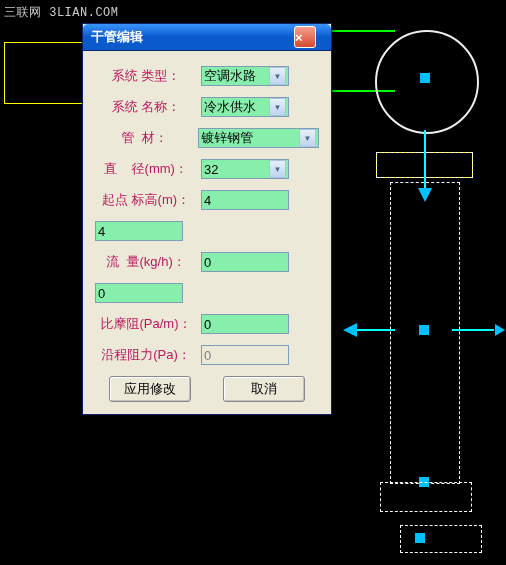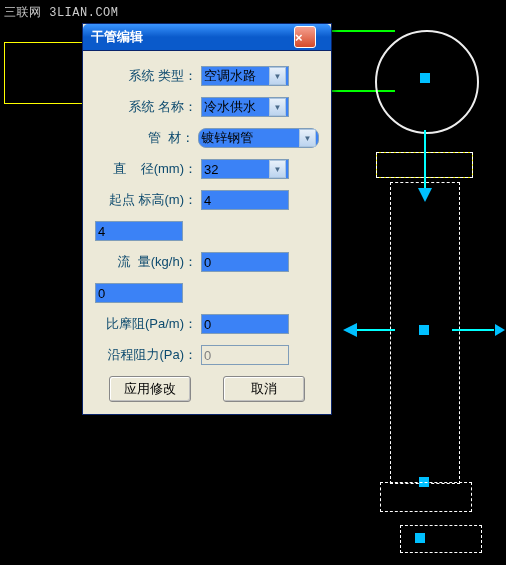--- a/index.html
+++ b/index.html
@@ -127,41 +127,41 @@
     padding: 14px 12px 12px 12px;
   }
   .row {
     display: flex;
     align-items: center;
     margin-bottom: 9px;
     height: 22px;
   }
   .row label {
     width: 102px;
-    text-align: right;
+    text-align: center;
     padding-right: 4px;
-    color: #0c4a6e;
+    color: #be185d;
     white-space: pre;
   }
   .combo, .text-in {
     height: 20px;
     border: 1px solid #7f9db9;
-    background: #3b82f6;
+    background: #86efac;
     font-family: inherit;
     font-size: 13px;
     padding: 0 2px;
     box-sizing: border-box;
   }
   .combo {
     width: 88px;
     display: flex;
     align-items: center;
     justify-content: space-between;
   }
-  .combo.wide { width: 124px; border-radius: 8px; }
+  .combo.wide { width: 124px; }
   .combo .val { overflow: hidden; white-space: nowrap; }
   .combo .dd {
     width: 15px;
     height: 16px;
     background: linear-gradient(to bottom,#e7f0fa,#bcd4ef);
     border: 1px solid #abc4de;
     display: flex;
     align-items: center;
     justify-content: center;
     font-size: 8px;

